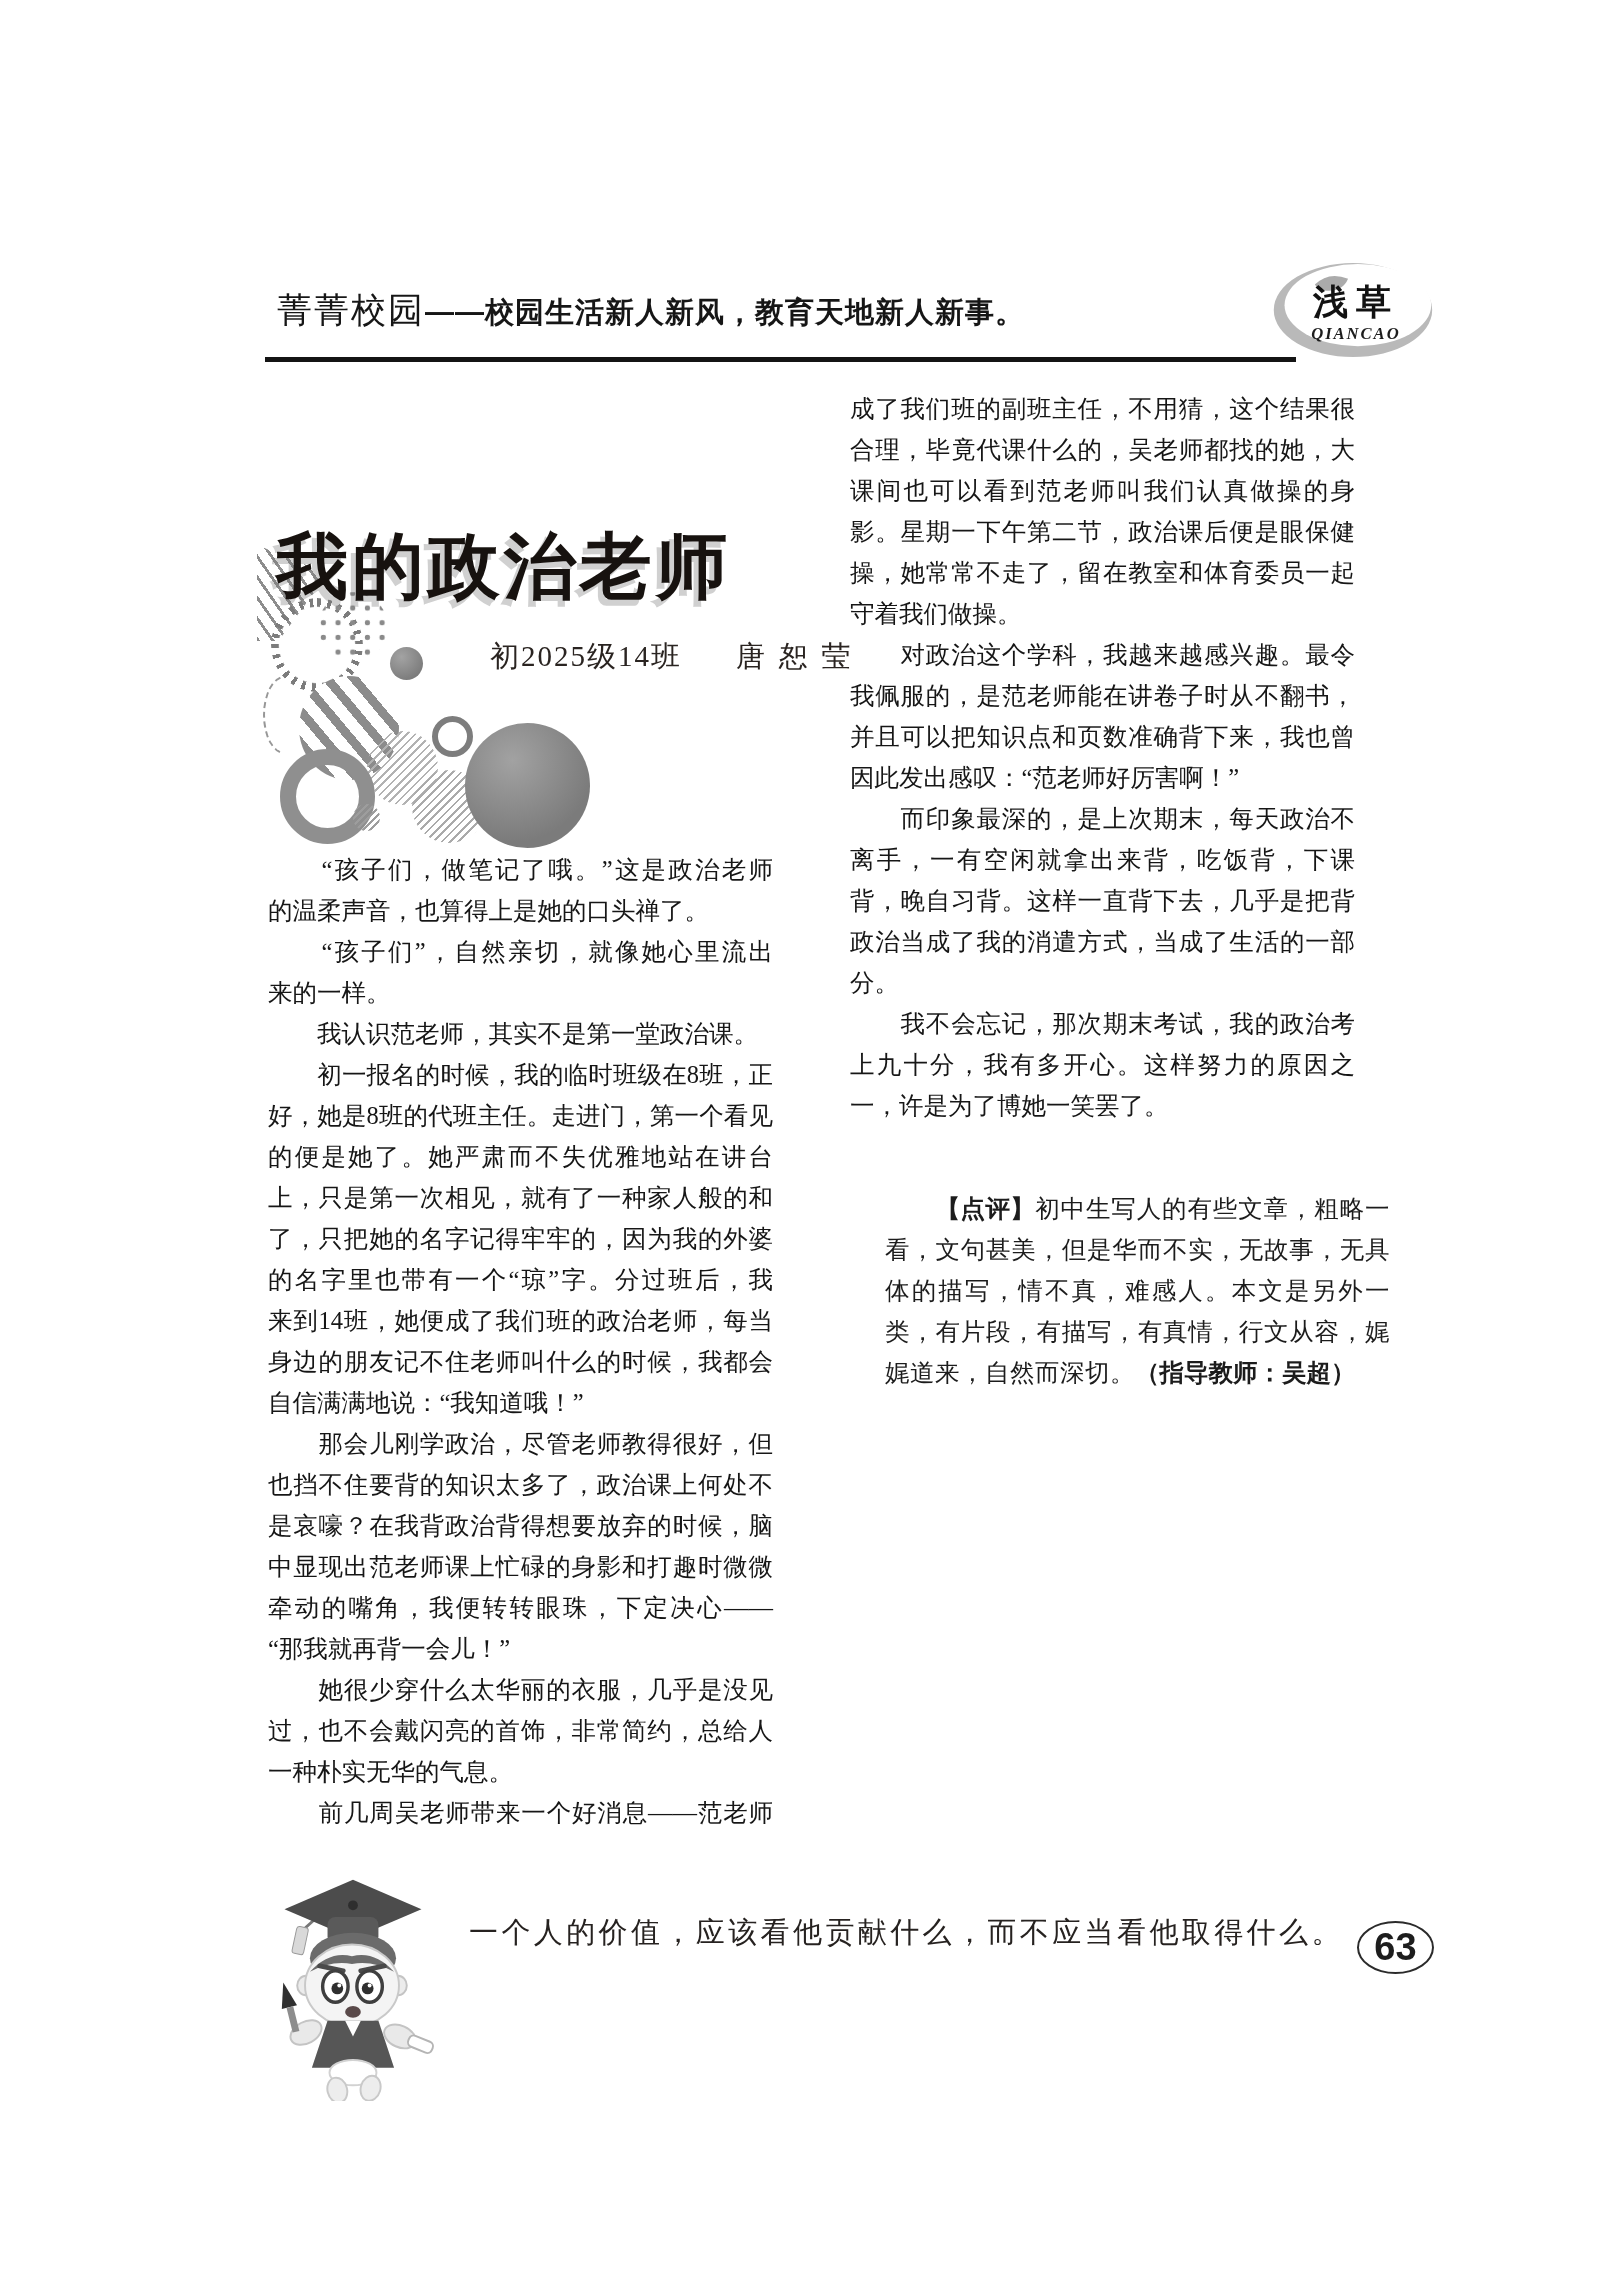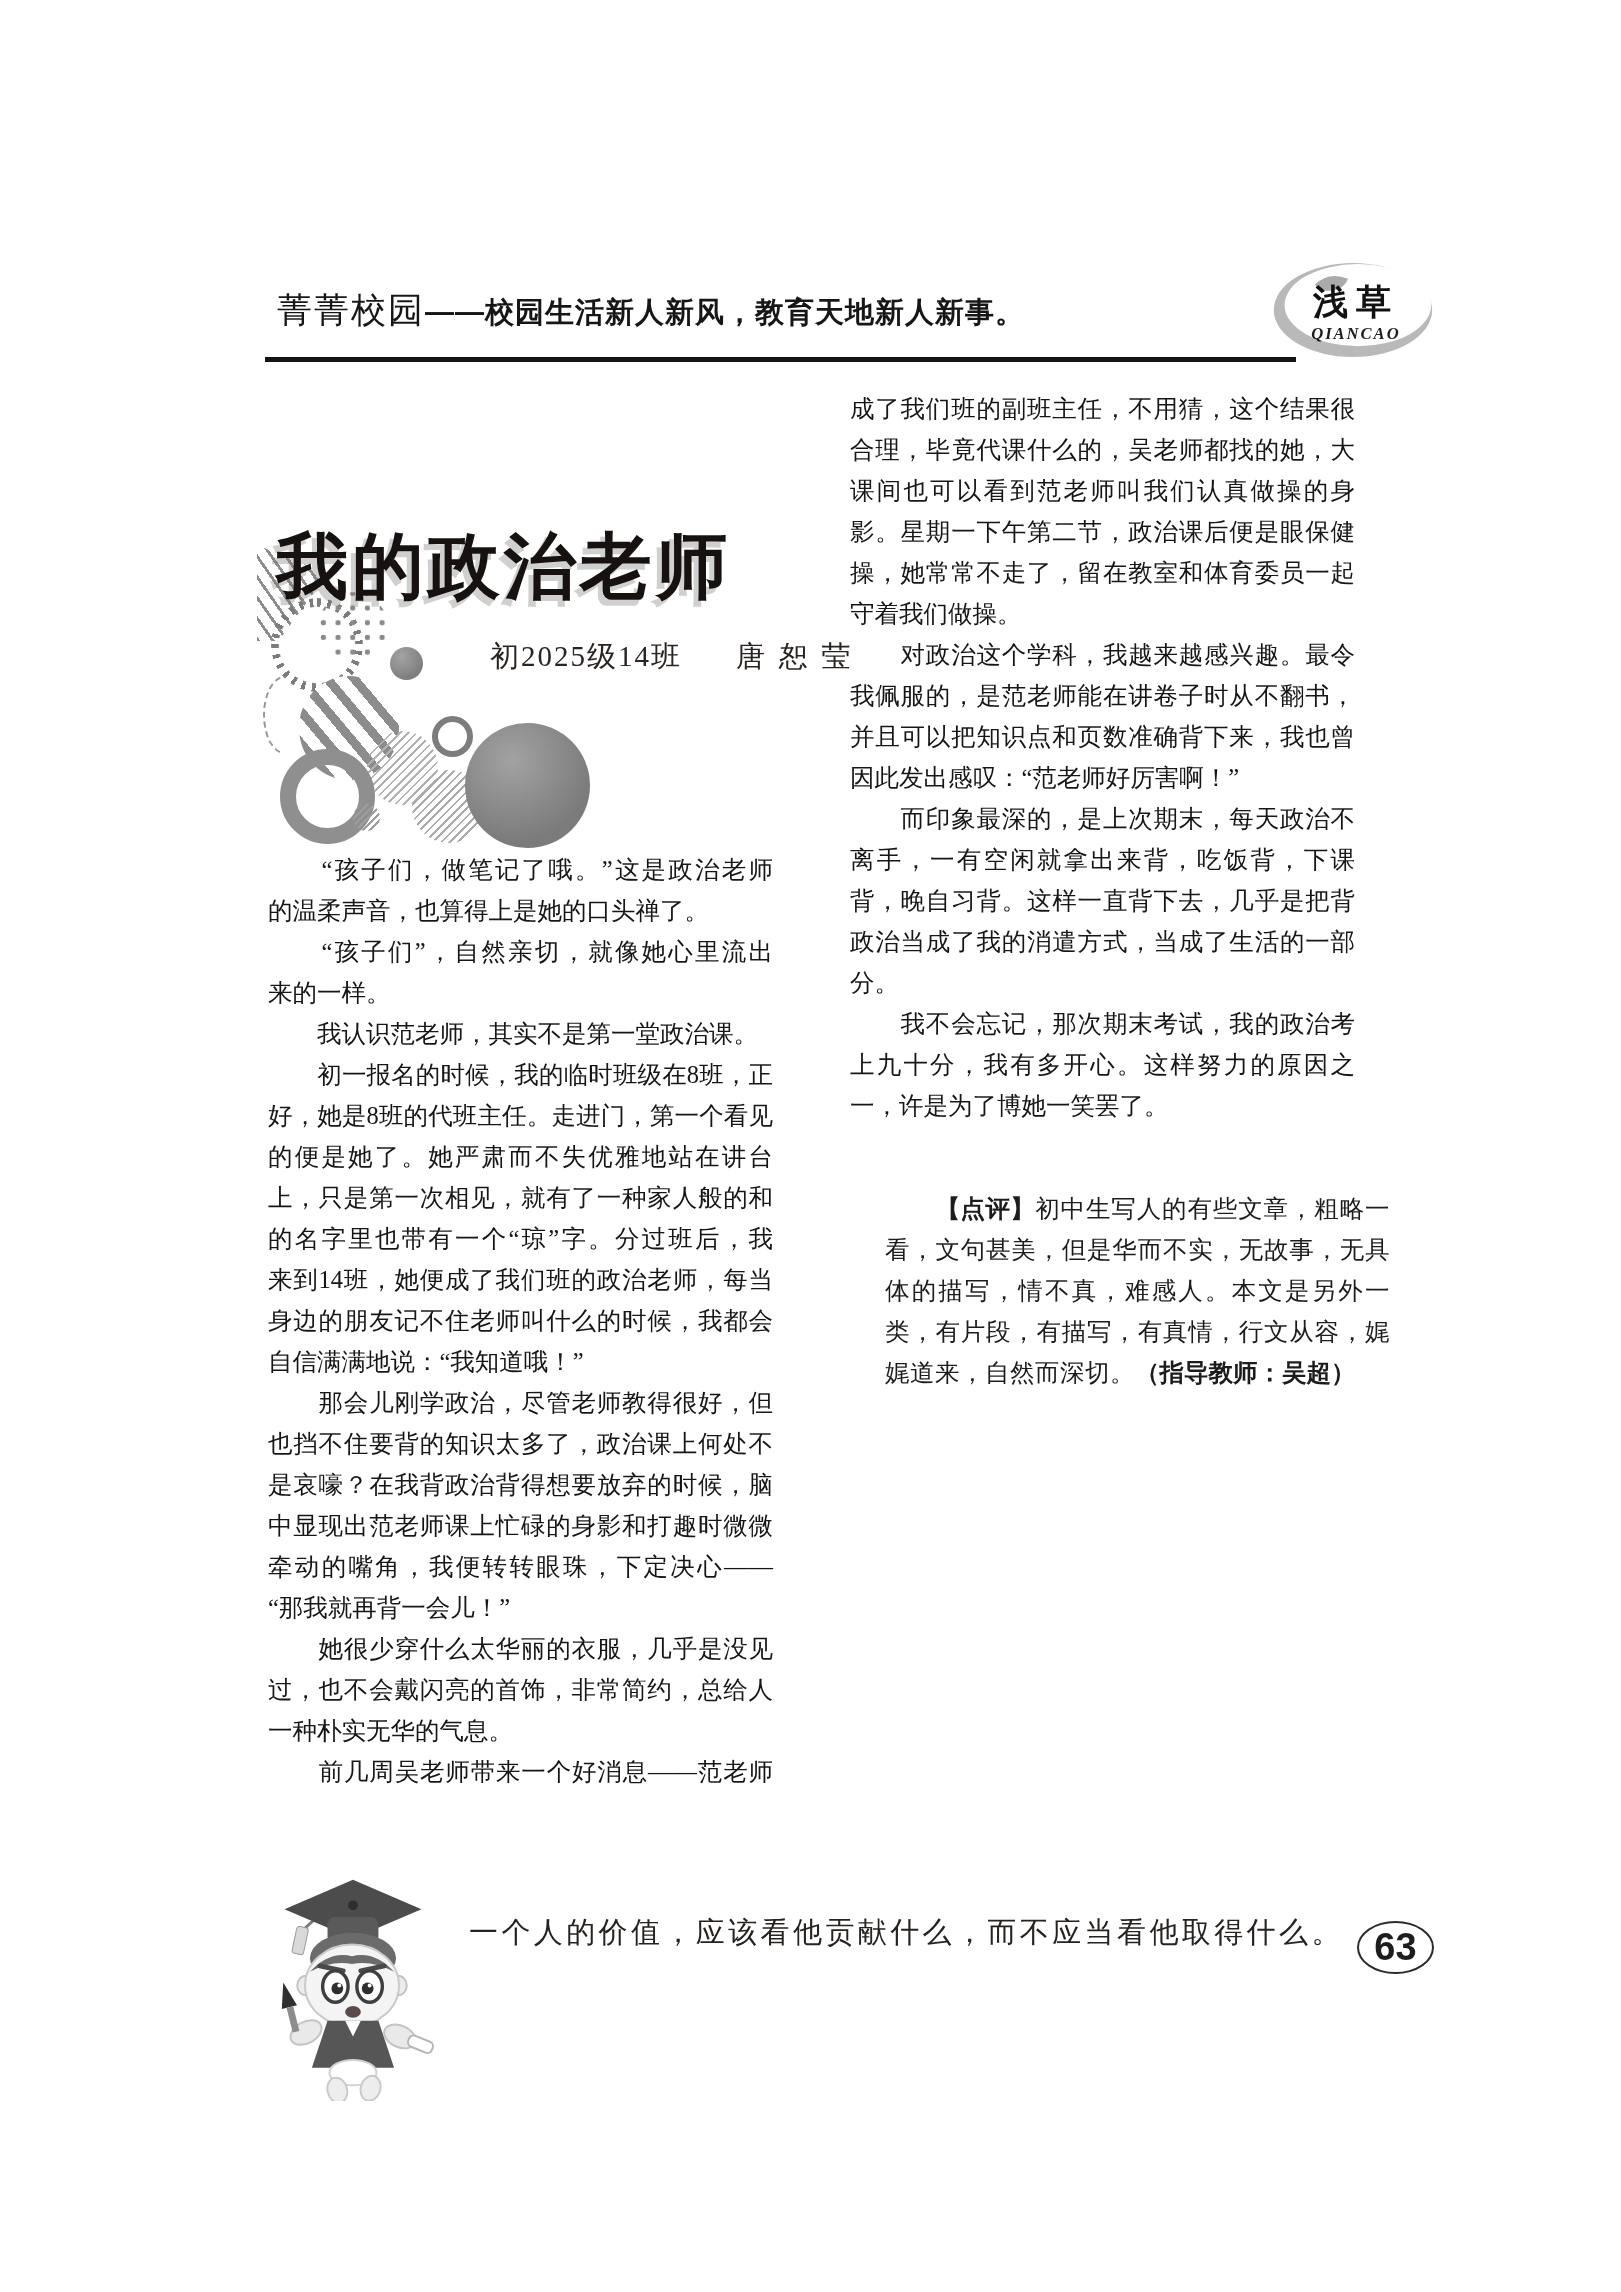--- a/index.html
+++ b/index.html
@@ -113,20 +113,21 @@
   <div class="col col-left">
       <div class="tline"><span>　　“孩子们，做笔记了哦。”这是政治老师</span></div>
       <div class="tline short"><span>的温柔声音，也算得上是她的口头禅了。</span></div>
       <div class="tline"><span>　　“孩子们”，自然亲切，就像她心里流出</span></div>
       <div class="tline short"><span>来的一样。</span></div>
       <div class="tline short"><span>　　我认识范老师，其实不是第一堂政治课。</span></div>
       <div class="tline"><span>　　初一报名的时候，我的临时班级在8班，正</span></div>
       <div class="tline"><span>好，她是8班的代班主任。走进门，第一个看见</span></div>
       <div class="tline"><span>的便是她了。她严肃而不失优雅地站在讲台</span></div>
       <div class="tline"><span>上，只是第一次相见，就有了一种家人般的和</span></div>
+      <div class="tline"><span>了，只把她的名字记得牢牢的，因为我的外婆</span></div>
       <div class="tline"><span>的名字里也带有一个“琼”字。分过班后，我</span></div>
       <div class="tline"><span>来到14班，她便成了我们班的政治老师，每当</span></div>
       <div class="tline"><span>身边的朋友记不住老师叫什么的时候，我都会</span></div>
       <div class="tline short"><span>自信满满地说：“我知道哦！”</span></div>
       <div class="tline"><span>　　那会儿刚学政治，尽管老师教得很好，但</span></div>
       <div class="tline"><span>也挡不住要背的知识太多了，政治课上何处不</span></div>
       <div class="tline"><span>是哀嚎？在我背政治背得想要放弃的时候，脑</span></div>
       <div class="tline"><span>中显现出范老师课上忙碌的身影和打趣时微微</span></div>
       <div class="tline"><span>牵动的嘴角，我便转转眼珠，下定决心——</span></div>
       <div class="tline short"><span>“那我就再背一会儿！”</span></div>

